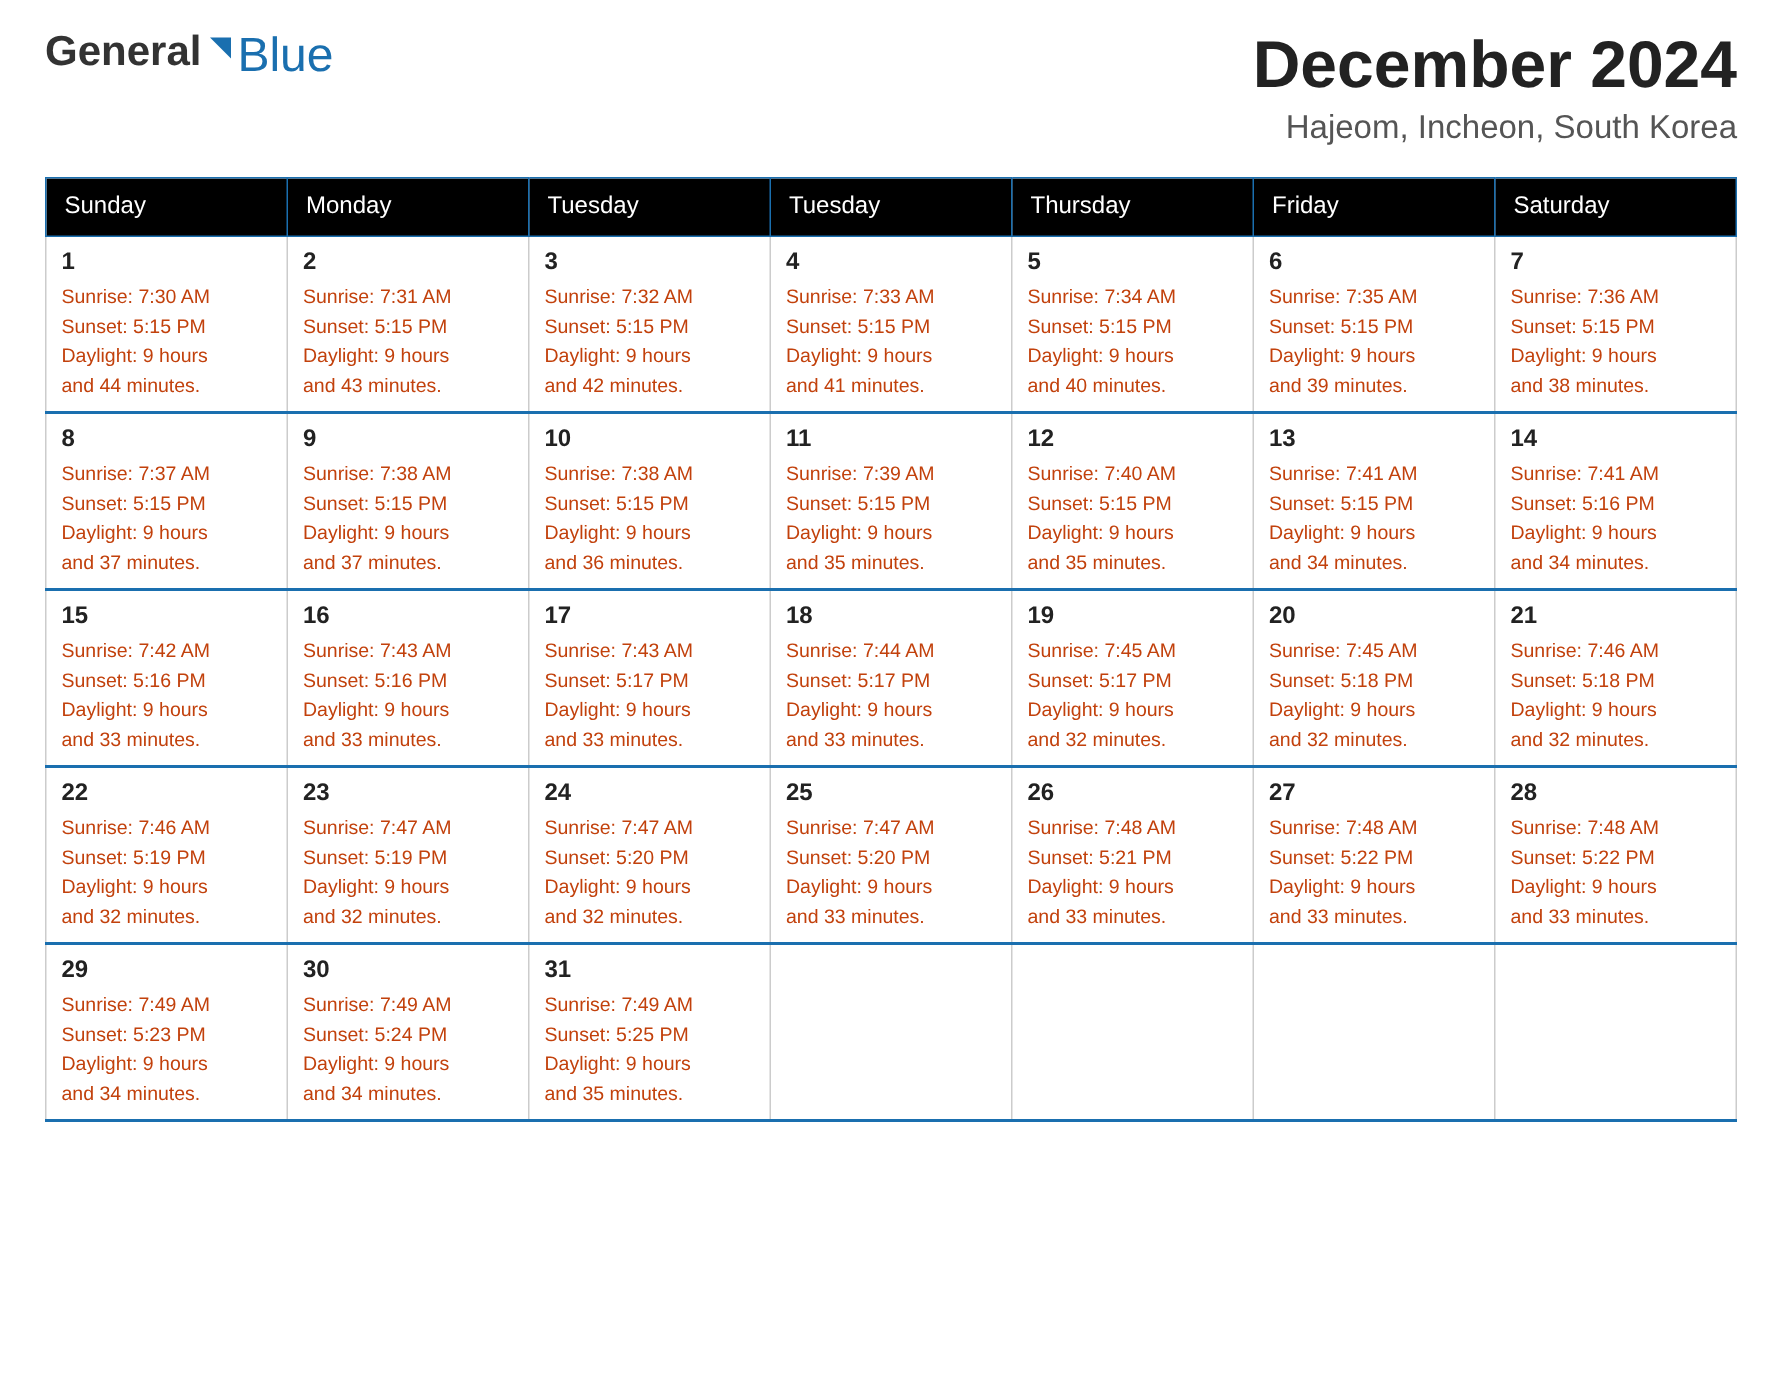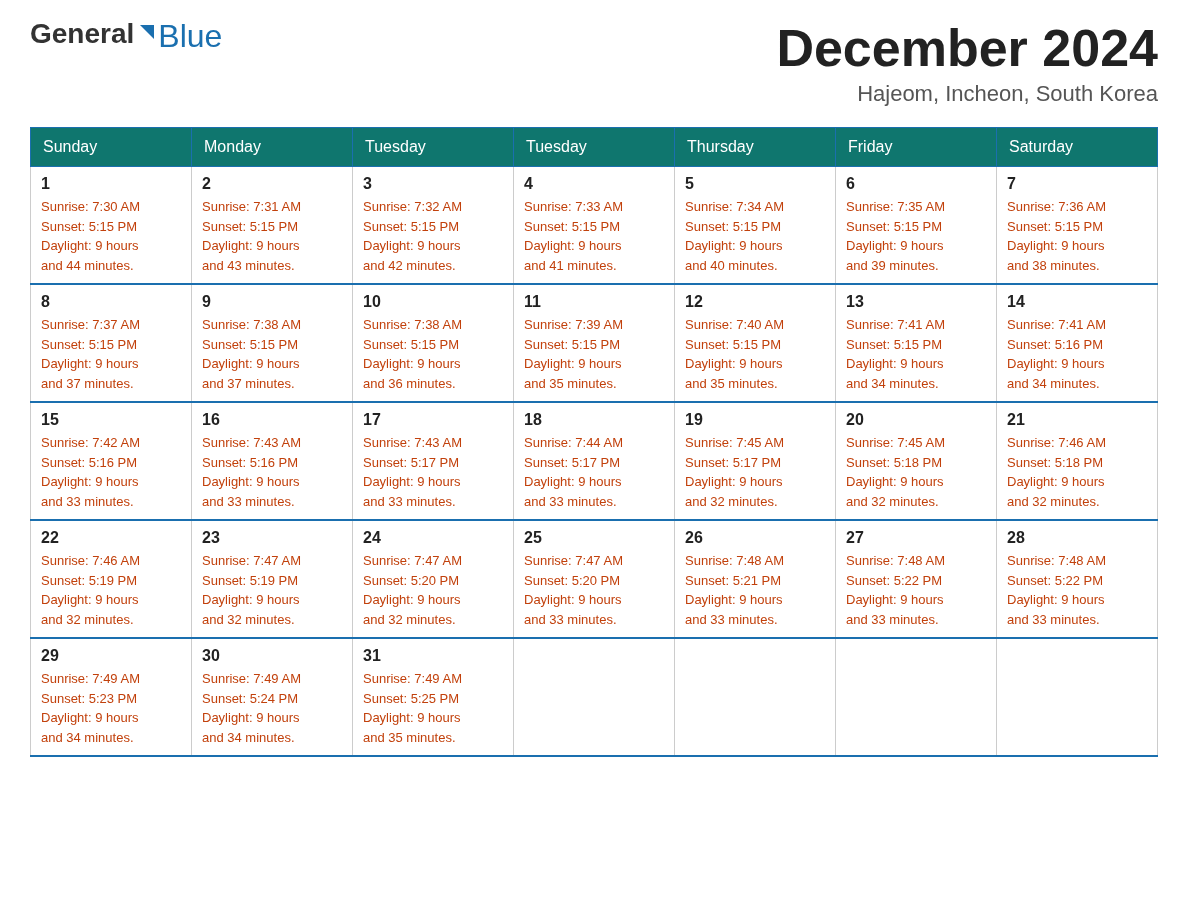--- a/index.html
+++ b/index.html
@@ -34,37 +34,37 @@
       line-height: 1;
     }
     .logo-line {
       display: flex;
       align-items: center;
     }
     .title-block {
       text-align: right;
     }
     .month-title {
-      font-size: 52px;
+      font-size: 44px;
       font-weight: bold;
       color: #222;
       line-height: 1.1;
     }
     .location-title {
       font-size: 22px;
       color: #555;
       margin-top: 4px;
     }
     .calendar-table {
       width: 100%;
       border-collapse: collapse;
       border: 1px solid #999;
     }
     .calendar-table th {
-      background-color: #0f766e;
+      background-color: #000000;
       color: #fff;
       font-size: 16px;
       font-weight: normal;
       padding: 10px 12px;
       text-align: left;
       border: 1px solid #1a6faf;
     }
     .calendar-table td {
       vertical-align: top;
       padding: 8px 10px;

